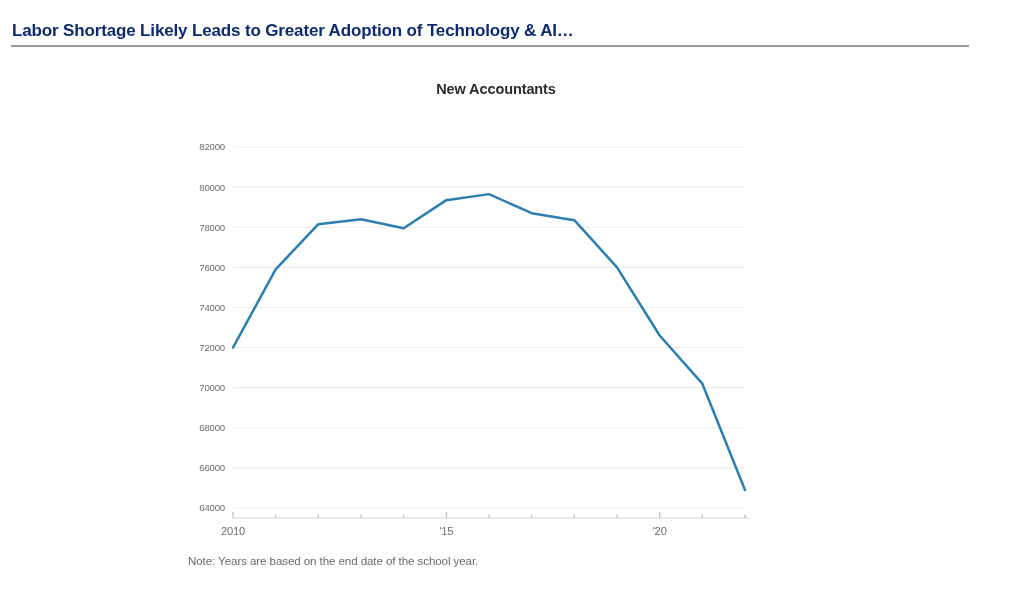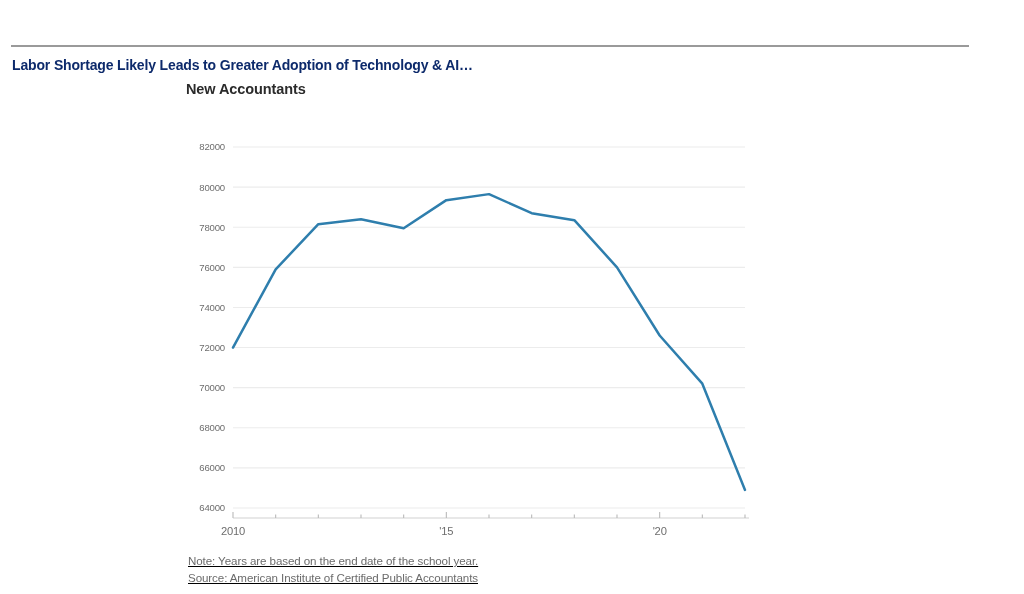--- a/index.html
+++ b/index.html
@@ -20,26 +20,25 @@
     position: absolute;
     left: 0;
     top: 0;
     width: 1024px;
     height: 56px;
   }
   #slide-title {
     position: absolute;
     left: 12px;
     top: 21px;
-    font-size: 14px;
+    font-size: 17px;
     font-weight: bold;
     color: #0d2a6b;
     letter-spacing: -0.15px;
     white-space: nowrap;
-    margin-top: 36px;
   }
   #title-rule {
     position: absolute;
     left: 11px;
     top: 45px;
     width: 958px;
     height: 2px;
     background: #9a9a9a;
   }
 
@@ -50,20 +49,21 @@
     top: 80px;
     width: 620px;
   }
   #chart-title {
     font-size: 14.5px;
     font-weight: bold;
     color: #2b2b2b;
     letter-spacing: -0.1px;
     margin: 0;
     line-height: 18px;
+    text-align: center;
   }
   #chart-subtitle {
     font-size: 12.4px;
     color: #4d4d4d;
     letter-spacing: -0.1px;
     margin: 3px 0 0 0;
     line-height: 16px;
     white-space: nowrap;
   }
 
@@ -110,21 +110,20 @@
     stroke-linejoin: round;
     stroke-linecap: round;
   }
 
   
   #footnotes {
     position: absolute;
     left: 188px;
     top: 552px;
     width: 600px;
-    text-decoration: underline;
   }
   .footnote {
     font-size: 11.6px;
     color: #6b6b6b;
     letter-spacing: -0.1px;
     line-height: 17px;
     white-space: nowrap;
   }
 </style>
 </head>
@@ -187,14 +186,13 @@
         <text x="473.6666666666667" y="400" class="xtick-label">'20</text>
       </g>
     <g id="series-group">
         <polyline points="47.00,212.56 89.67,134.34 132.33,89.21 175.00,84.20 217.67,93.22 260.33,65.15 303.00,59.13 345.67,78.18 388.33,85.20 431.00,132.33 473.67,200.52 516.33,248.66 559.00,354.95" class="dataline" stroke="#2e7ead"></polyline>
       </g>
   </svg>
 </div>
 
 <div id="footnotes">
   <div class="footnote">Note: Years are based on the end date of the school year.</div>
-  <div class="footnote">Source: American Institute of Certified Public Accountants</div>
 </div>
 
 </body></html>

